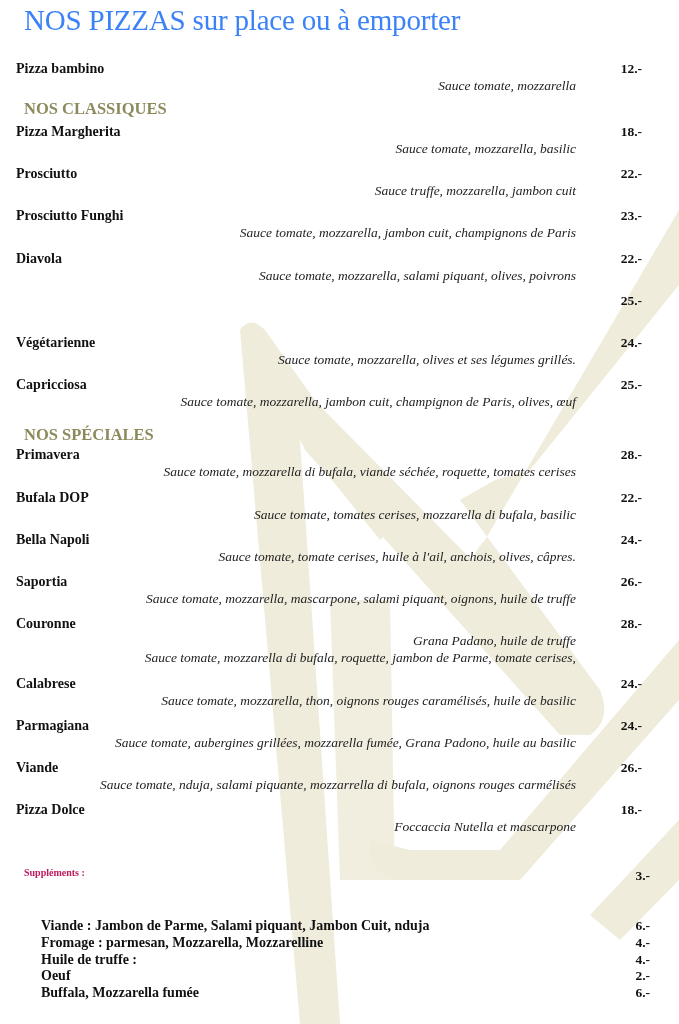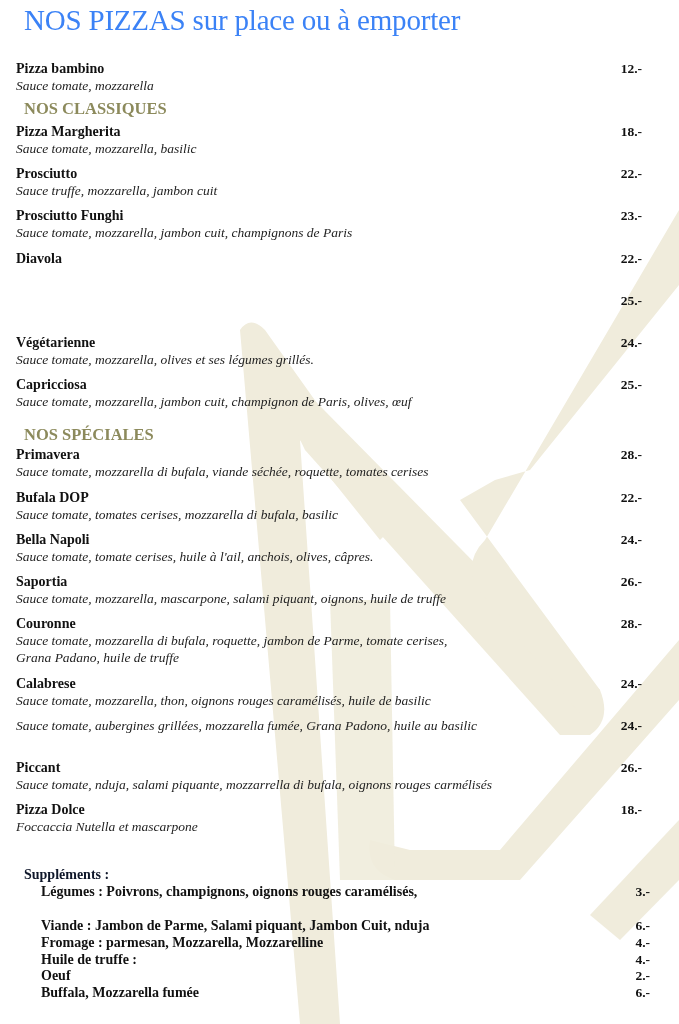--- a/index.html
+++ b/index.html
@@ -16,34 +16,34 @@
       font-family: "Liberation Serif", serif;
       font-size: 29px; color: #3b82f6; white-space: nowrap; letter-spacing: -0.2px;
     }
     .item { position: absolute; left: 16px; width: 626px; }
     .item .name {
       font-family: "Liberation Serif", serif; font-weight: bold;
       font-size: 14px; line-height: 17px; color: #111;
     }
     .item .desc {
       font-family: "Liberation Serif", serif; font-style: italic;
-      font-size: 13.5px; line-height: 17px; color: #222; width: 560px;
+      font-size: 13.5px; line-height: 17px; color: #222; width: 560px; text-align: right;
     }
     .item .price {
       position: absolute; right: 0; top: 1px;
       font-family: "Liberation Serif", serif; font-weight: bold; font-size: 13.5px; color: #111;
     }
     .section {
       position: absolute; left: 24px;
       font-family: "Liberation Serif", serif; font-weight: bold;
       font-size: 16.5px; color: #8c8a5c;
     }
     .supp-title {
       position: absolute; left: 24px; top: 867px;
-      font-family: "Liberation Serif", serif; font-weight: bold; font-size: 14px; color: #0f172a;
+      font-family: "Liberation Serif", serif; font-weight: bold; font-size: 10px; color: #be185d;
     }
     .supp { position: absolute; left: 41px; width: 609px; font-family: "Liberation Serif", serif; font-weight: bold; font-size: 14px; line-height: 16.5px; color: #111; }
     .supp .price { position: absolute; right: 0; bottom: 0; font-size: 13.5px; }
   </style>
 </head>
 <body>
 
 <svg class="watermark" viewBox="0 0 679 1024" xmlns="http://www.w3.org/2000/svg">
   <g fill="#f0ecdc">
 
@@ -81,20 +81,21 @@
     <div class="desc">Sauce truffe, mozzarella, jambon cuit</div>
     <div class="price">22.-</div>
   </div>
   <div class="item" style="top:207px">
     <div class="name">Prosciutto Funghi</div>
     <div class="desc">Sauce tomate, mozzarella, jambon cuit, champignons de Paris</div>
     <div class="price">23.-</div>
   </div>
   <div class="item" style="top:250px">
     <div class="name">Diavola</div>
+    <div class="desc">Sauce tomate, mozzarella, salami piquant, olives, poivrons</div>
     <div class="price">22.-</div>
   </div>
   <div class="item" style="top:292px">
     <div class="price">25.-</div>
   </div>
   <div class="item" style="top:334px">
     <div class="name">Végétarienne</div>
     <div class="desc">Sauce tomate, mozzarella, olives et ses légumes grillés.</div>
     <div class="price">24.-</div>
   </div>
@@ -121,48 +122,48 @@
     <div class="desc">Sauce tomate, tomate cerises, huile à l'ail, anchois, olives, câpres.</div>
     <div class="price">24.-</div>
   </div>
   <div class="item" style="top:573px">
     <div class="name">Saportia</div>
     <div class="desc">Sauce tomate, mozzarella, mascarpone, salami piquant, oignons, huile de truffe</div>
     <div class="price">26.-</div>
   </div>
   <div class="item" style="top:615px">
     <div class="name">Couronne</div>
+    <div class="desc">Grana Padano, huile de truffe</div>
     <div class="desc">Sauce tomate, mozzarella di bufala, roquette, jambon de Parme, tomate cerises,</div>
-    <div class="desc">Grana Padano, huile de truffe</div>
     <div class="price">28.-</div>
   </div>
   <div class="item" style="top:675px">
     <div class="name">Calabrese</div>
     <div class="desc">Sauce tomate, mozzarella, thon, oignons rouges caramélisés, huile de basilic</div>
     <div class="price">24.-</div>
   </div>
   <div class="item" style="top:717px">
+    <div class="name">Parmagiana</div>
     <div class="desc">Sauce tomate, aubergines grillées, mozzarella fumée, Grana Padono, huile au basilic</div>
     <div class="price">24.-</div>
   </div>
   <div class="item" style="top:759px">
-    <div class="name">Piccant</div>
+    <div class="name">Viande</div>
     <div class="desc">Sauce tomate, nduja, salami piquante, mozzarrella di bufala, oignons rouges carmélisés</div>
     <div class="price">26.-</div>
   </div>
   <div class="item" style="top:801px">
     <div class="name">Pizza Dolce</div>
     <div class="desc">Foccaccia Nutella et mascarpone</div>
     <div class="price">18.-</div>
   </div>
 
   <div class="supp-title">Suppléments :</div>
 
   <div class="supp" style="top:884px">
-    <div>Légumes : Poivrons, champignons, oignons rouges caramélisés,</div>
     <div class="price">3.-</div>
   </div>
   <div class="supp" style="top:918px">
     <div>Viande : Jambon de Parme, Salami piquant, Jambon Cuit, nduja</div>
     <div class="price">6.-</div>
   </div>
   <div class="supp" style="top:935px">
     <div>Fromage : parmesan, Mozzarella, Mozzarelline</div>
     <div class="price">4.-</div>
   </div>

